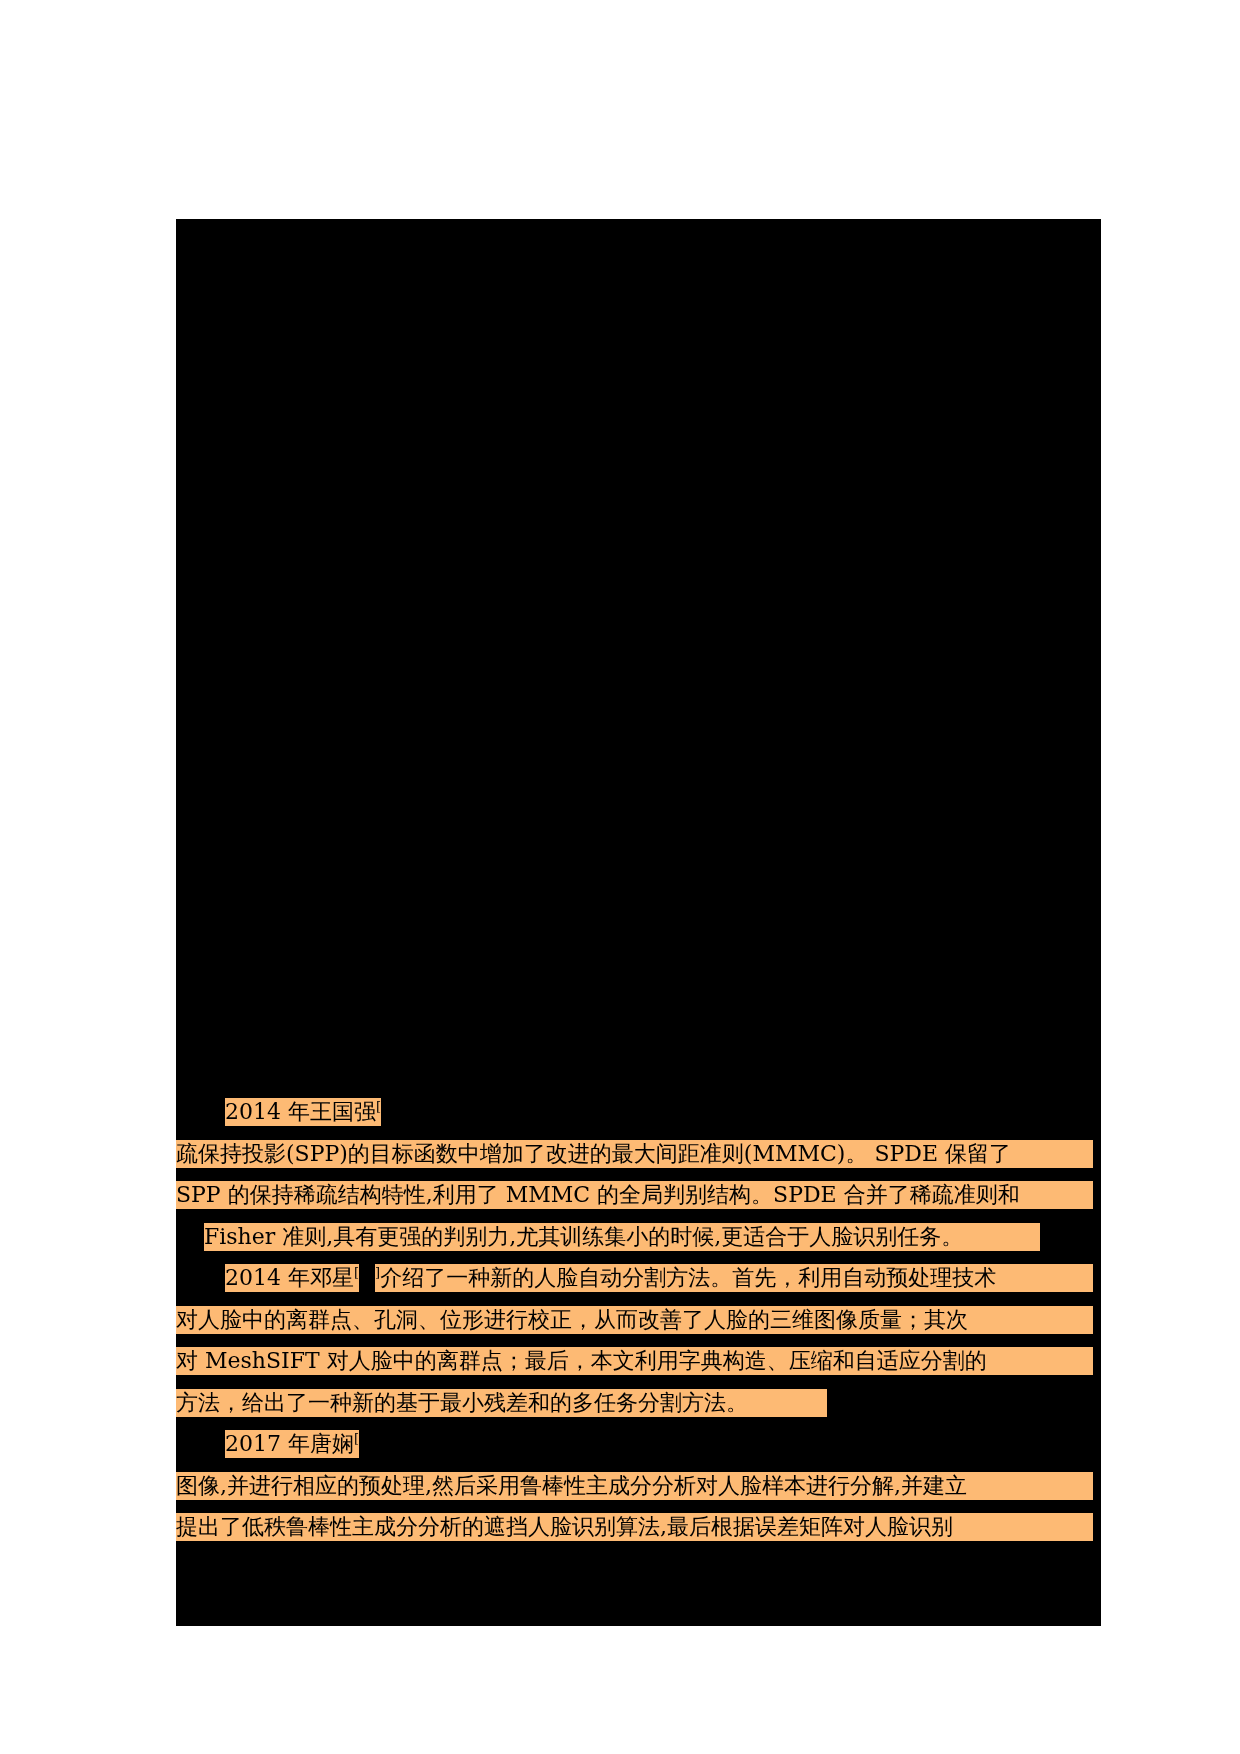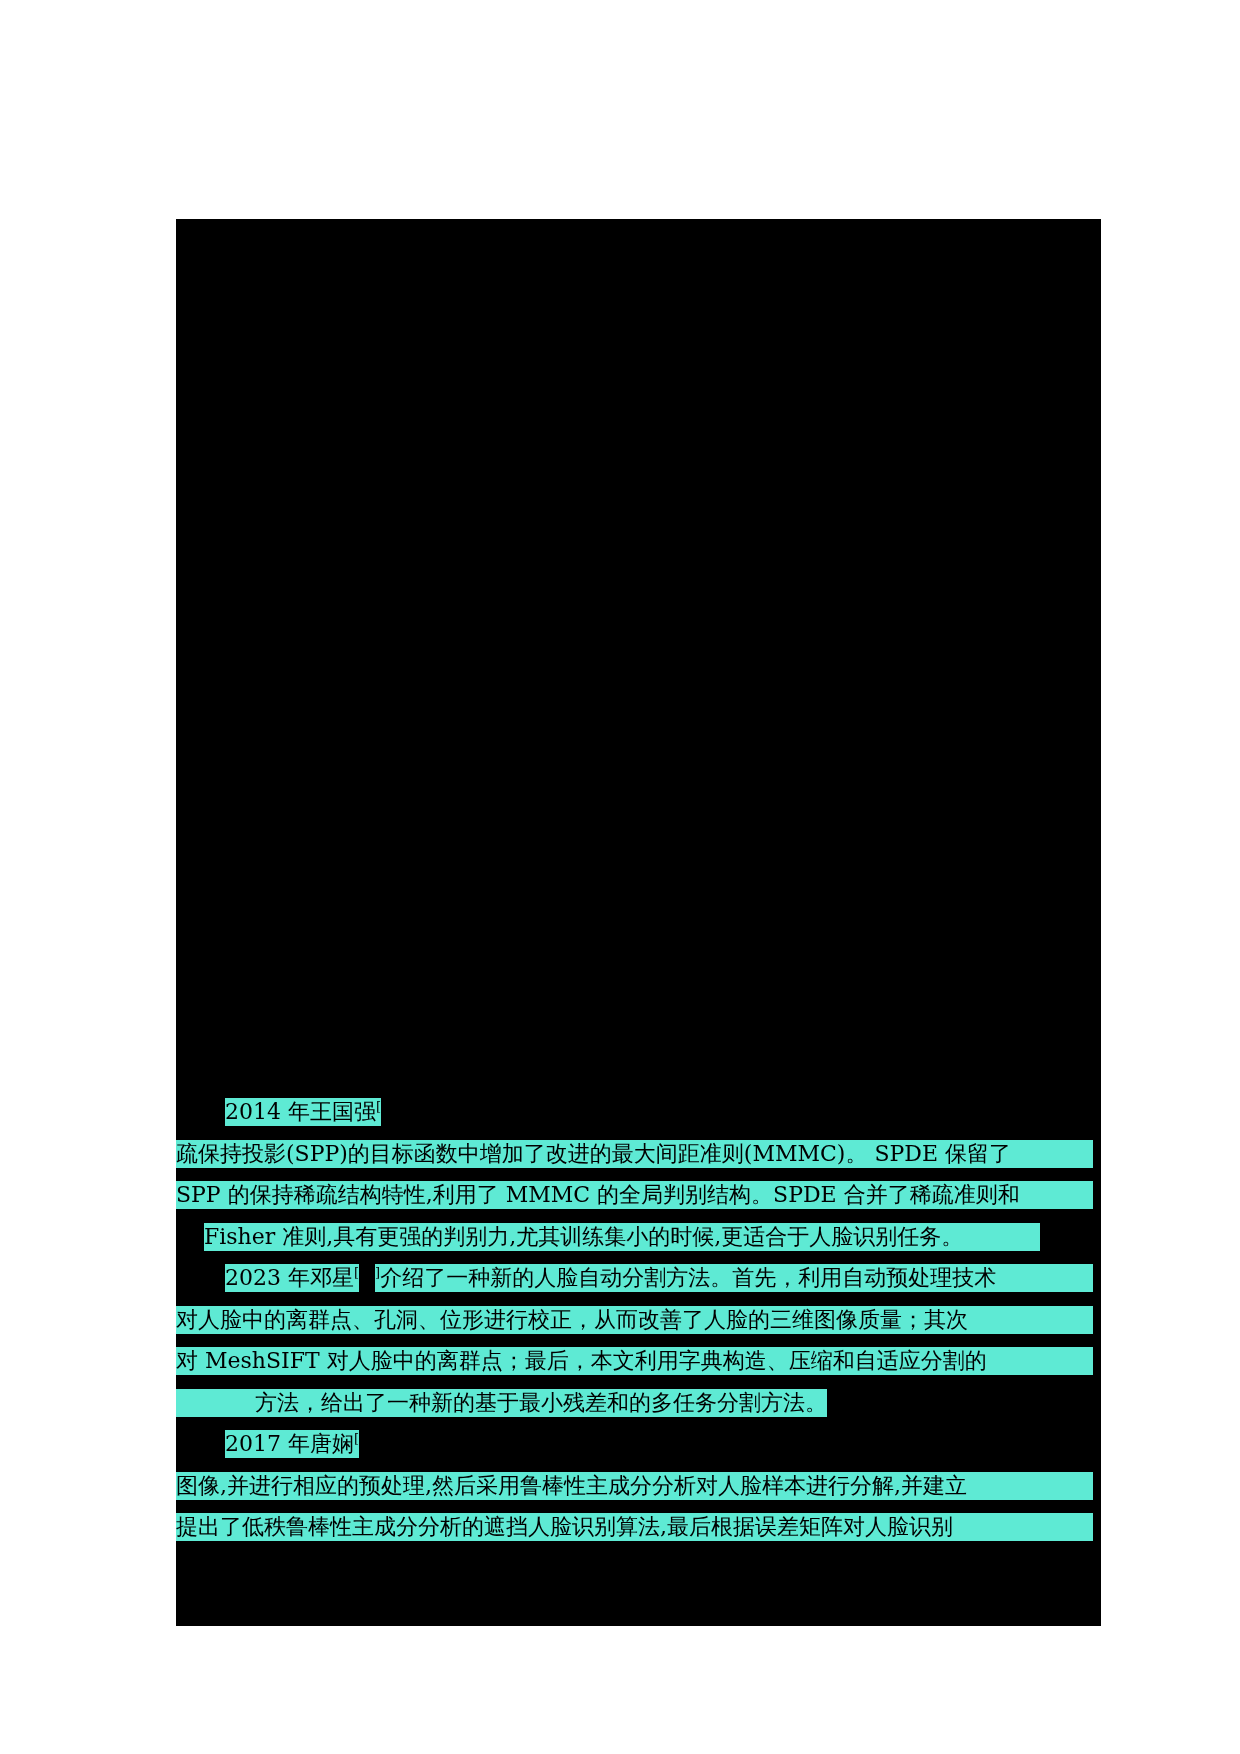--- a/index.html
+++ b/index.html
@@ -32,30 +32,30 @@
   }
   .para { margin: 0; padding: 0; }
   .line {
     display: flex;
     height: 28px;
     margin-bottom: 13.5px;
     font-size: 22px;
   }
   .hl {
     display: block;
-    background: #5eead4;
+    background: #fdba74;
     line-height: 28px;
     white-space: pre;
     overflow: hidden;
   }
   .fill { flex: 1 1 auto; }
   .indent { flex: 0 0 auto; width: 49px; }
   .gap { flex: 0 0 auto; width: 16px; }
   .w836 { flex: 0 0 auto; width: 836px; margin-left: 28px; }
-  .w651 { flex: 0 0 auto; width: 651px; text-align: right; }
+  .w651 { flex: 0 0 auto; width: 651px; }
   sup {
     font-size: 13px;
     line-height: 18px;
     vertical-align: top;
   }
 </style>
 </head>
 <body>
 
 <div class="page">
@@ -77,21 +77,21 @@
         <span class="hl fill"><span>SPP 的保持稀疏结构特性,利用了 MMMC 的全局判别结构。SPDE 合并了稀疏准则和</span></span>
       </div>
       <div class="line">
         <span class="hl w836"><span>Fisher 准则,具有更强的判别力,尤其训练集小的时候,更适合于人脸识别任务。</span></span>
       </div>
     </div>
 
     <div class="para">
       <div class="line">
         <span class="indent"></span>
-        <span class="hl"><span>2023 年邓星</span><sup>[</sup></span>
+        <span class="hl"><span>2014 年邓星</span><sup>[</sup></span>
         <span class="gap"></span>
         <span class="hl fill"><sup>]</sup><span>介绍了一种新的人脸自动分割方法。首先，利用自动预处理技术</span></span>
       </div>
       <div class="line">
         <span class="hl fill"><span>对人脸中的离群点、孔洞、位形进行校正，从而改善了人脸的三维图像质量；其次</span></span>
       </div>
       <div class="line">
         <span class="hl fill"><span>对 MeshSIFT 对人脸中的离群点；最后，本文利用字典构造、压缩和自适应分割的</span></span>
       </div>
       <div class="line">

